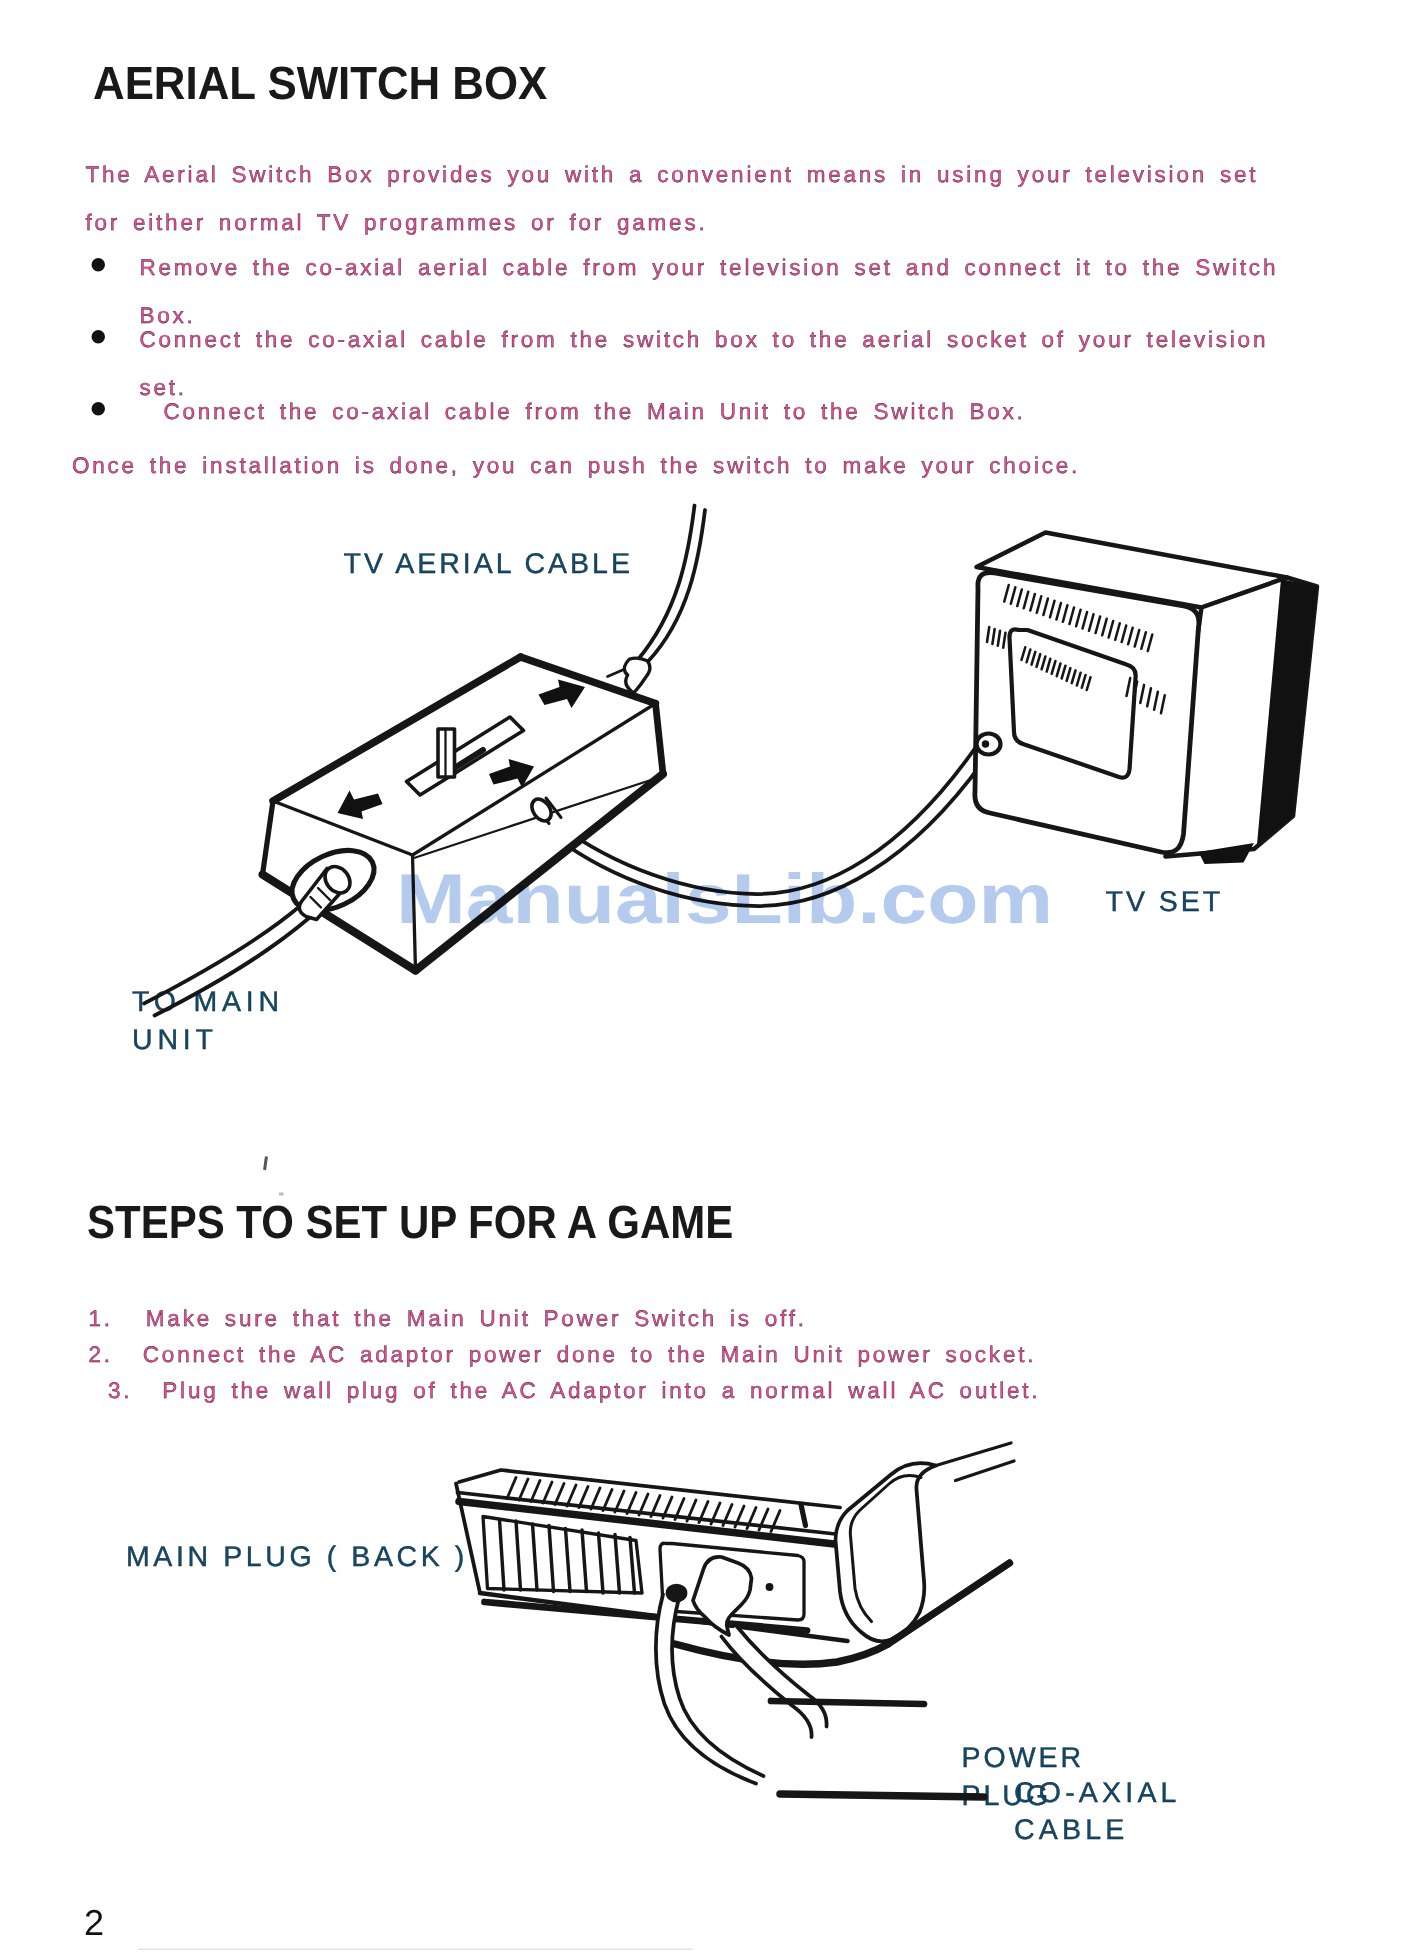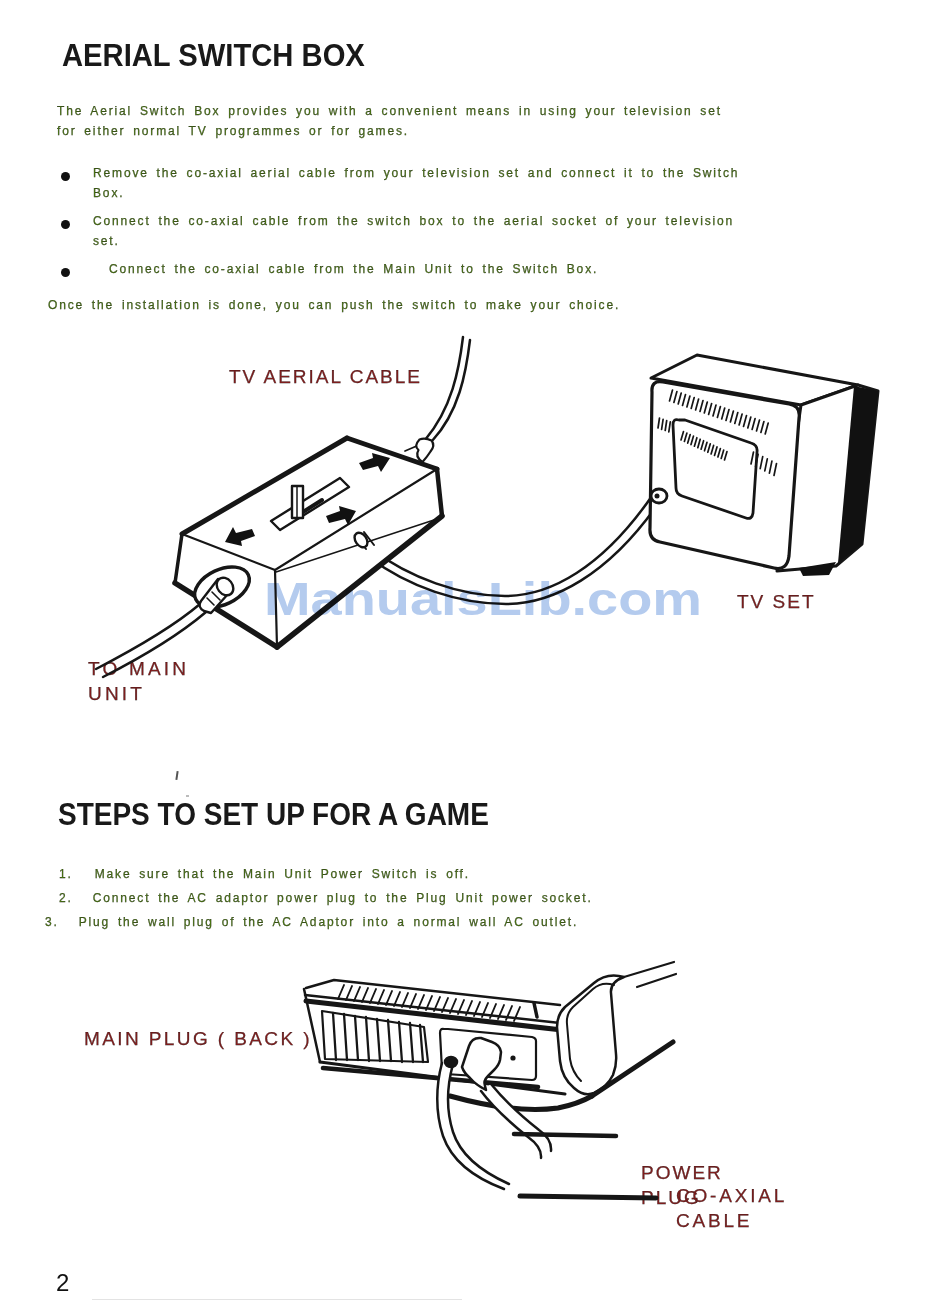--- a/index.html
+++ b/index.html
@@ -1,21 +1,21 @@
 <!DOCTYPE html>
 <html><head>
 <meta charset="utf-8">
 <style>
 html,body{margin:0;padding:0;}
 body{width:950px;height:1305px;position:relative;background:#fff;overflow:hidden;
      font-family:"Liberation Sans",sans-serif;color:#1f1f1f;}
 .abs{position:absolute;}
 .h1{font-size:31px;font-weight:bold;letter-spacing:0;color:#191919;transform-origin:left top;}
-.body{-webkit-text-stroke:0.25px #222;font-size:12px;letter-spacing:1.85px;word-spacing:2.6px;line-height:20px;color:#4d7c0f;}
-.lbl{-webkit-text-stroke:0.25px #1c1c1c;font-size:19px;letter-spacing:2px;color:#7f1d1d;line-height:24.5px;}
+.body{-webkit-text-stroke:0.25px #222;font-size:15px;letter-spacing:1.85px;word-spacing:2.6px;line-height:32px;color:#ec4899;}
+.lbl{-webkit-text-stroke:0.25px #1c1c1c;font-size:19px;letter-spacing:2px;color:#0c4a6e;line-height:24.5px;}
 svg{position:absolute;}
 </style>
 </head>
 <body>
 
 <div class="abs h1" style="left:62px;top:38px;transform:scaleX(0.942);">AERIAL SWITCH BOX</div>
 
 <div class="abs body" id="p1" style="left:57px;top:101px;white-space:nowrap;">The Aerial Switch Box provides you with a convenient means in using your television set<br>for either normal TV programmes or for games.</div>
 
 <div class="abs" style="left:61px;top:172px;">
@@ -102,22 +102,22 @@
     <ellipse cx="659" cy="166" rx="8" ry="7" stroke-width="2.8"></ellipse>
     <circle cx="657" cy="166" r="2.5" fill="#161616" stroke="none"></circle>
     <path d="M799,238 L836,232 L829,245 L803,246 Z" fill="#111111" stroke="none"></path>
   </g>
   <text x="0" y="0" transform="translate(264,285) scale(1.19,1)" id="wm" font-family="Liberation Sans, sans-serif" font-size="47" font-weight="bold" fill="#b4cbee" style="mix-blend-mode:multiply">ManualsLib.com</text>
 </svg>
 
 <div class="abs h1" style="left:58px;top:797px;transform:scaleX(0.903);">STEPS TO SET UP FOR A GAME</div>
 
 <div class="abs body" style="left:59px;top:864px;">1.<span style="margin-left:22px;">Make sure that the Main Unit Power Switch is off.</span></div>
-<div class="abs body" style="left:59px;top:888px;">2.<span style="margin-left:20px;">Connect the AC adaptor power plug to the Plug Unit power socket.</span></div>
-<div class="abs body" style="left:45px;top:912px;text-align:center;">3.<span style="margin-left:20px;">Plug the wall plug of the AC Adaptor into a normal wall AC outlet.</span></div>
+<div class="abs body" style="left:59px;top:888px;">2.<span style="margin-left:20px;">Connect the AC adaptor power done to the Main Unit power socket.</span></div>
+<div class="abs body" style="left:72px;top:912px;text-align:center;">3.<span style="margin-left:20px;">Plug the wall plug of the AC Adaptor into a normal wall AC outlet.</span></div>
 
 <div class="abs lbl" style="left:84px;top:1027px;letter-spacing:2.4px;">MAIN PLUG ( BACK )</div>
 <div class="abs lbl" style="left:641px;top:1161px;">POWER<br>PLUG</div>
 <div class="abs lbl" style="left:676px;top:1184px;letter-spacing:2.8px;">CO-AXIAL<br>CABLE</div>
 
 <svg class="abs" style="left:280px;top:955px;" width="440" height="300" viewBox="0 0 440 300">
   <g fill="none" stroke="#161616" stroke-width="2.5" stroke-linecap="round" stroke-linejoin="round">
 
     <path d="M26,33 L54,24 L285,50 L295,75 L295,140 L40,108 Z" fill="#ffffff" stroke="none"></path>
     <path d="M26,33 L54,25 L280,50"></path>

